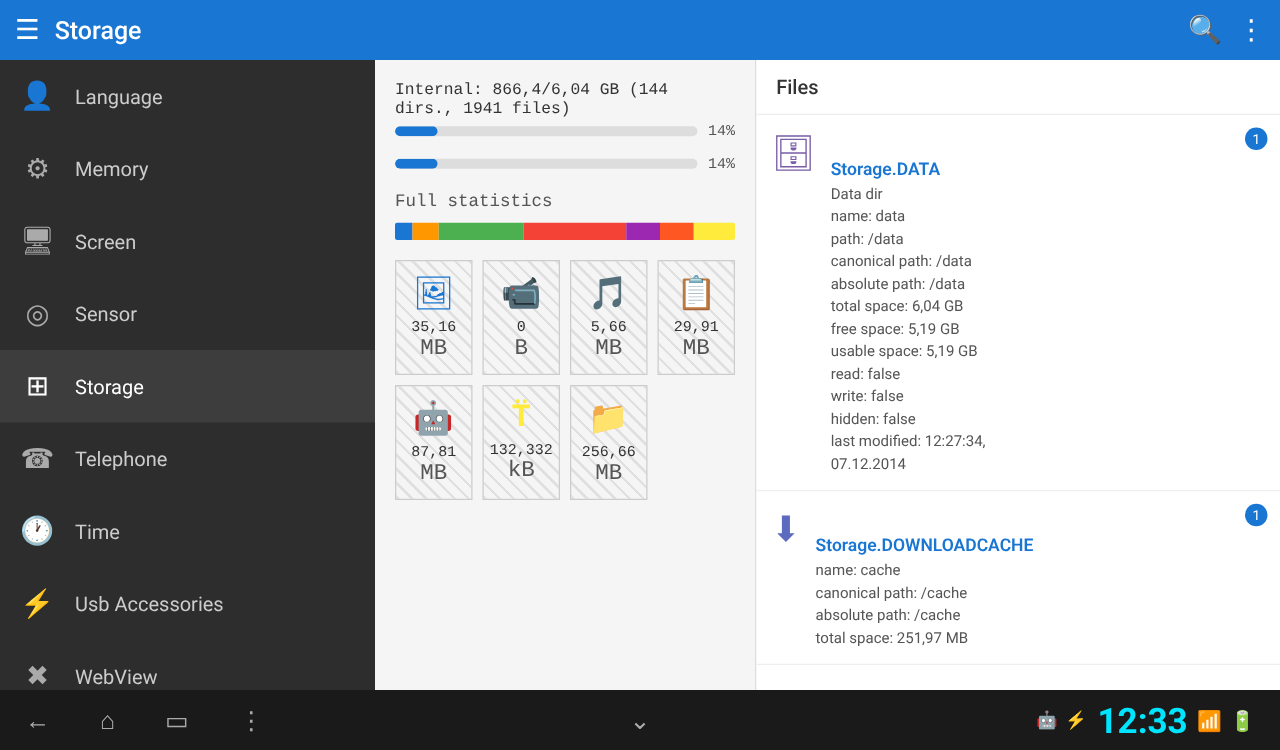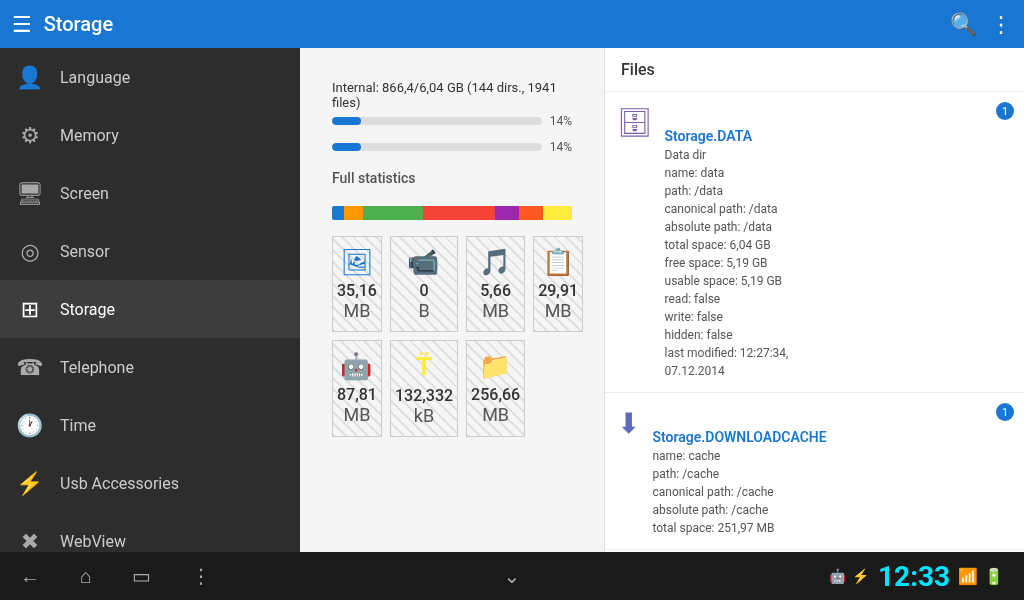--- a/index.html
+++ b/index.html
@@ -46,38 +46,39 @@
     }
     .sidebar-item.active { background: #3d3d3d; color: #fff; }
     .sidebar-icon { font-size: 22px; color: #aaa; width: 28px; text-align: center; }
     .sidebar-item.active .sidebar-icon { color: #fff; }
 
     
     .content-area {
       flex: 1;
       background: #f5f5f5;
       overflow-y: auto;
-      padding: 32px;
+      padding: 16px;
+      font-family: Liberation Mono, monospace;
     }
 
     .storage-info { font-size: 13px; color: #333; margin-bottom: 4px; }
     .progress-bar-bg {
       height: 8px;
       background: #ddd;
       border-radius: 4px;
       margin-bottom: 12px;
       overflow: hidden;
     }
     .progress-bar-fill {
       height: 100%;
       background: #1976D2;
       border-radius: 4px;
     }
 
-    .full-stats-label { font-size: 14px; color: #555; margin-bottom: 20px; font-weight: 500; }
+    .full-stats-label { font-size: 14px; color: #555; margin-bottom: 8px; font-weight: 500; }
 
     .stats-bar {
       height: 14px;
       display: flex;
       border-radius: 2px;
       overflow: hidden;
       margin-bottom: 16px;
     }
     .stats-bar-seg { height: 100%; }
 
@@ -94,21 +95,21 @@
         #f5f5f5 2px,
         #f5f5f5 8px
       );
       display: flex;
       flex-direction: column;
       align-items: center;
       padding: 10px 4px;
       border: 1px solid #ccc;
     }
     .stat-icon { font-size: 26px; margin-bottom: 4px; }
-    .stat-value { font-size: 16px; font-weight: 500; color: #333; text-align: right; }
+    .stat-value { font-size: 12px; font-weight: 500; color: #333; text-align: right; }
     .stat-unit { font-size: 18px; color: #555; }
 
     
     .files-panel {
       width: 420px;
       background: #fff;
       border-left: 1px solid #ddd;
       overflow-y: auto;
       flex-shrink: 0;
     }
@@ -307,21 +308,20 @@
             </div>
     </div>
     <span class="file-badge">1</span>
   </div>
         <div class="file-item">
     <span class="file-icon dl">⬇</span>
     <div class="file-content">
       <div class="file-title">Storage.DOWNLOADCACHE</div>
       <div class="file-desc">
               <div>name: cache</div>
-              <div>path: /cache</div>
               <div>canonical path: /cache</div>
               <div>absolute path: /cache</div>
               <div>total space: 251,97 MB</div>
             </div>
     </div>
     <span class="file-badge">1</span>
   </div>
       </div>
   </div>
 

